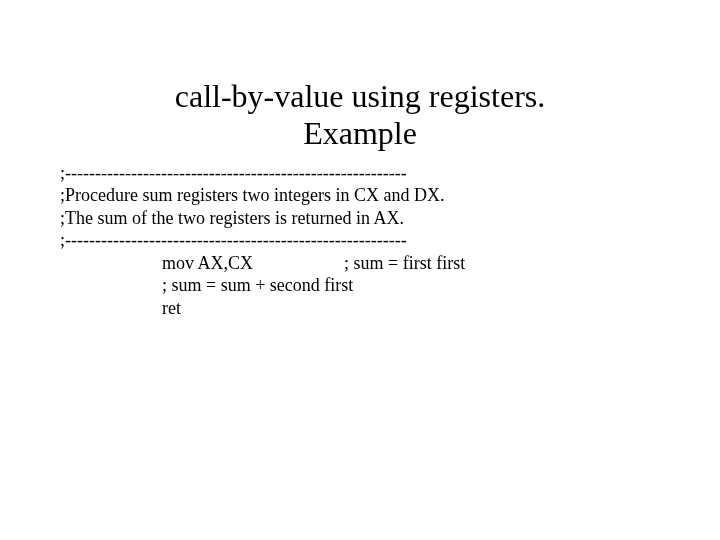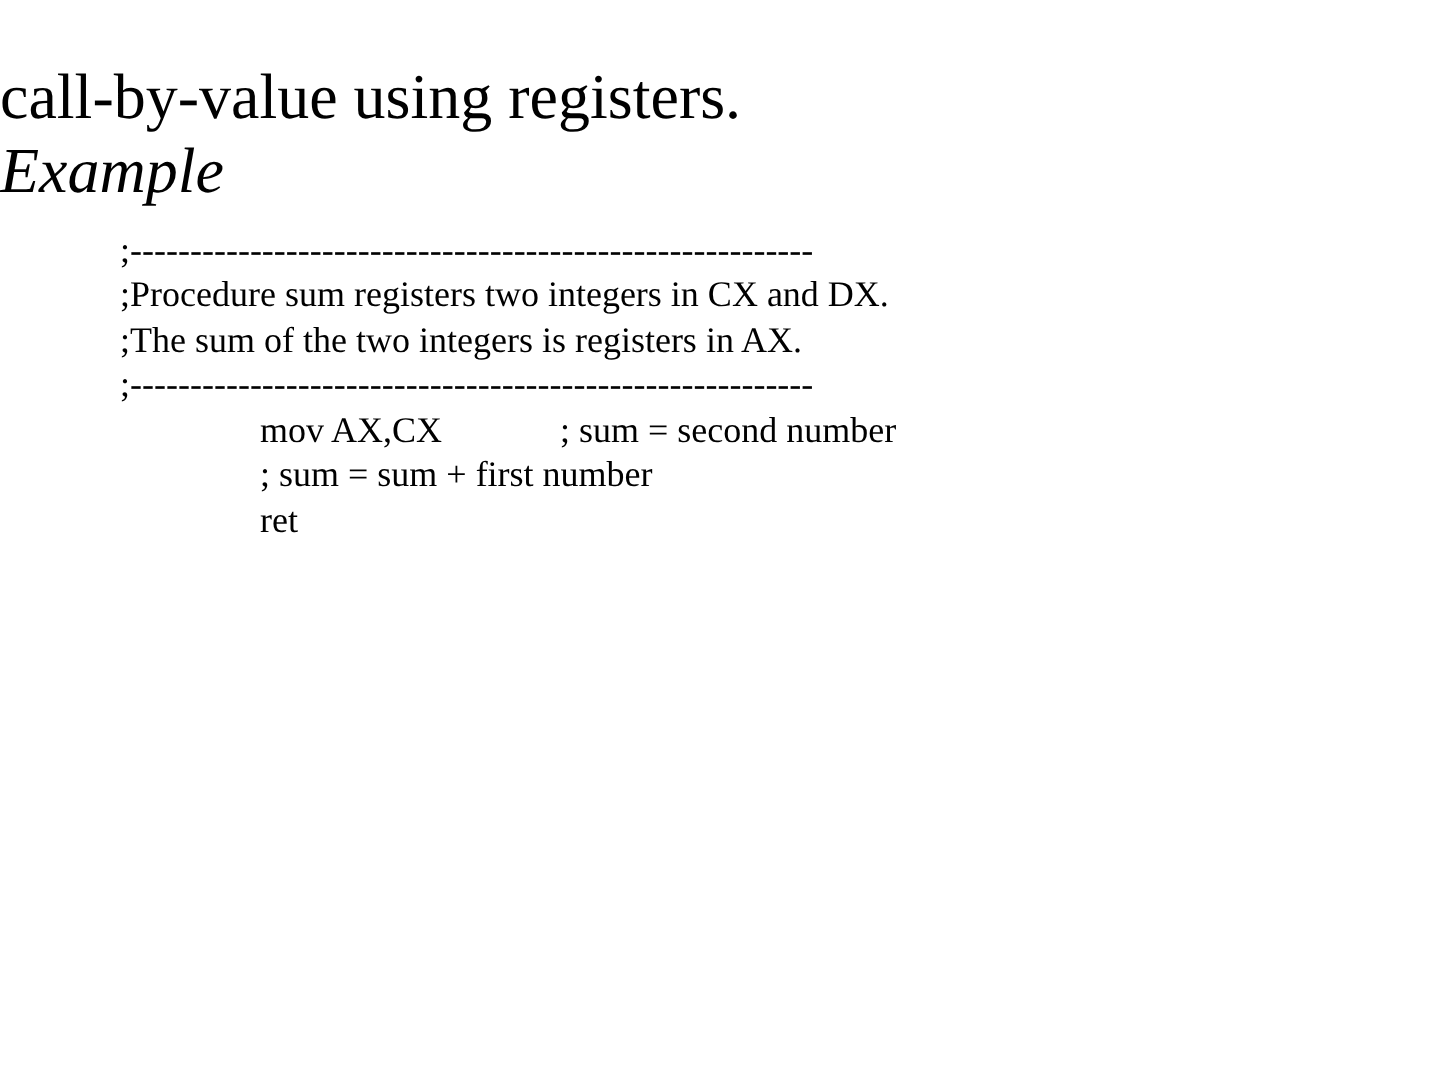--- a/index.html
+++ b/index.html
@@ -11,36 +11,37 @@
     font-family: "Times New Roman", Times, serif;
     color: #000000;
   }
   .slide {
     width: 720px;
     height: 540px;
     position: relative;
     box-sizing: border-box;
   }
   .title {
-    text-align: left;
+    text-align: center;
     font-size: 32px;
     line-height: 1.15;
     padding-top: 30px;
     padding-bottom: 10px;
+    margin-top: 48px;
   }
   .title .line2 {
-    font-style: italic;
   }
   .body {
     font-size: 18px;
     line-height: 1.25;
     padding: 0 60px;
   }
   .code-row {
     display: flex;
+    gap: 32px;
   }
   .code-col-indent {
     width: 70px;
     flex: 0 0 70px;
   }
   .code-col-instr {
     width: 150px;
     flex: 0 0 150px;
   }
   .code-col-comment {
@@ -53,32 +54,32 @@
 <div class="slide">
 
   <div class="title">
     <div>call-by-value using registers.</div>
     <div class="line2">Example</div>
   </div>
 
   <div class="body">
     <div>;---------------------------------------------------------</div>
     <div>;Procedure sum registers two integers in CX and DX.</div>
-    <div>;The sum of the two integers is registers in AX.</div>
+    <div>;The sum of the two registers is returned in AX.</div>
     <div>;---------------------------------------------------------</div>
 
     <div class="code-row">
       <div class="code-col-indent"></div>
       <div class="code-col-instr">mov AX,CX</div>
-      <div class="code-col-comment">; sum = second number</div>
+      <div class="code-col-comment">; sum = first first</div>
     </div>
 
     <div class="code-row">
       <div class="code-col-indent"></div>
-      <div class="code-col-comment">; sum = sum + first number</div>
+      <div class="code-col-comment">; sum = sum + second first</div>
     </div>
 
     <div class="code-row">
       <div class="code-col-indent"></div>
       <div class="code-col-instr">ret</div>
       <div class="code-col-comment"></div>
     </div>
   </div>
 
 </div>

